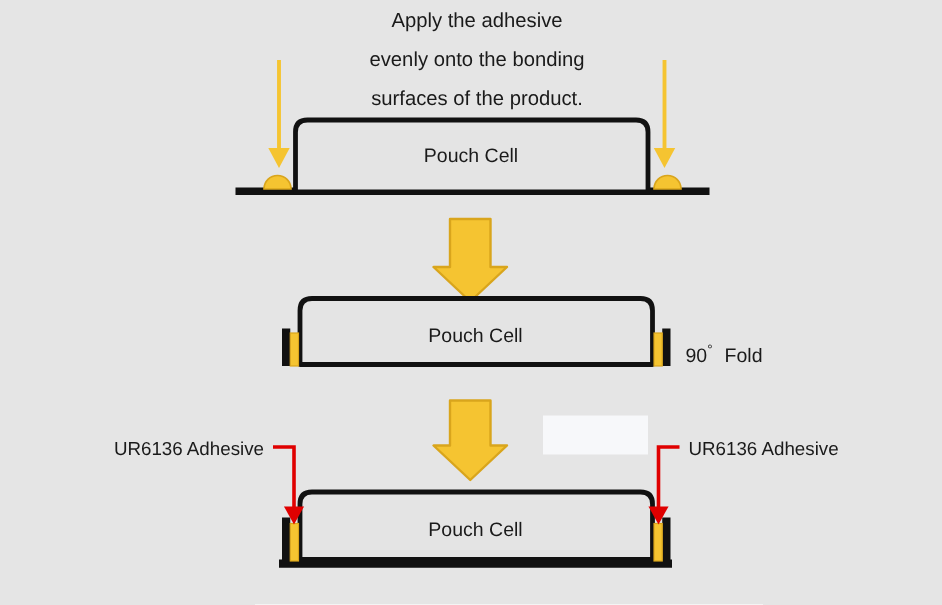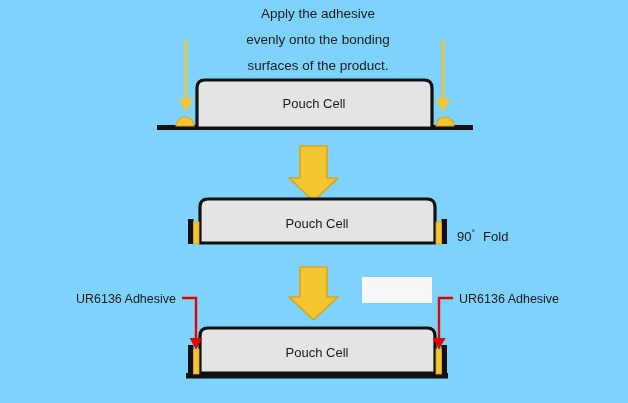--- a/index.html
+++ b/index.html
@@ -4,21 +4,21 @@
 <style>
   html, body {
     margin: 0;
     padding: 0;
     background: #ffffff;
   }
   #stage {
     position: relative;
     width: 628px;
     height: 403px;
-    background: #7dd3fc;
+    background: #e5e5e5;
     overflow: hidden;
     font-family: "Liberation Sans", sans-serif;
   }
   #stage svg {
     position: absolute;
     left: 0;
     top: 0;
     width: 628px;
     height: 403px;
   }

